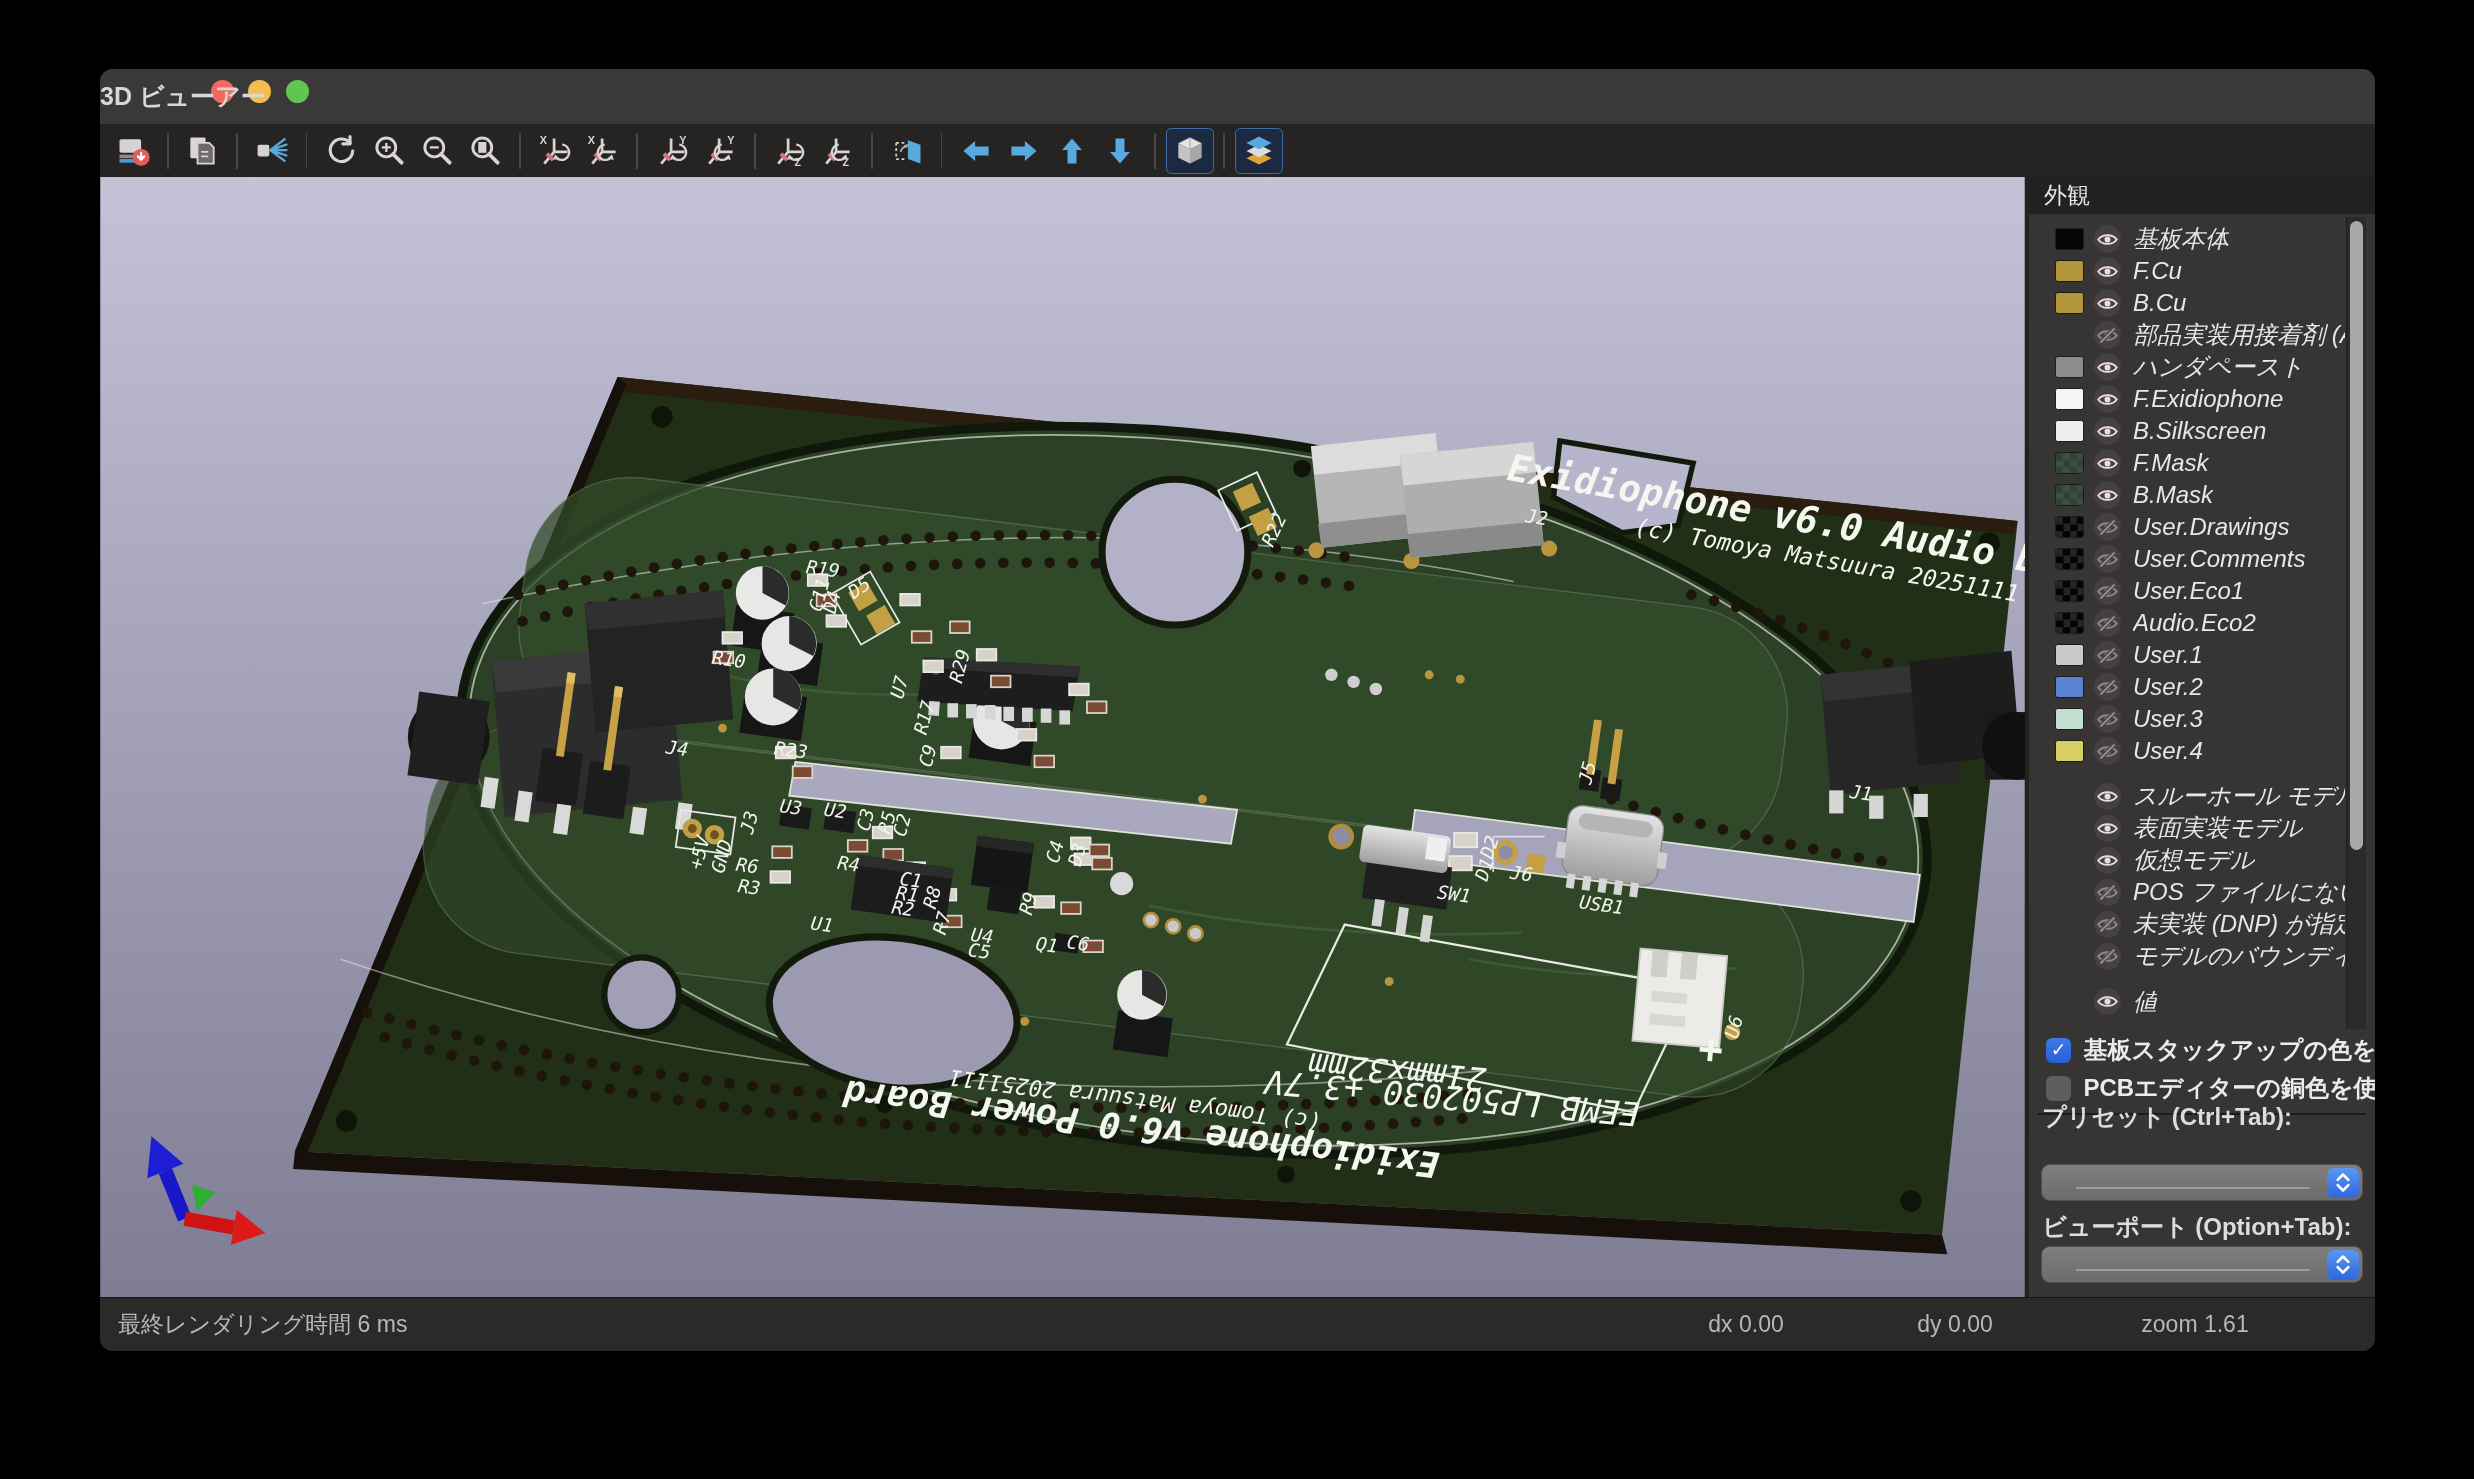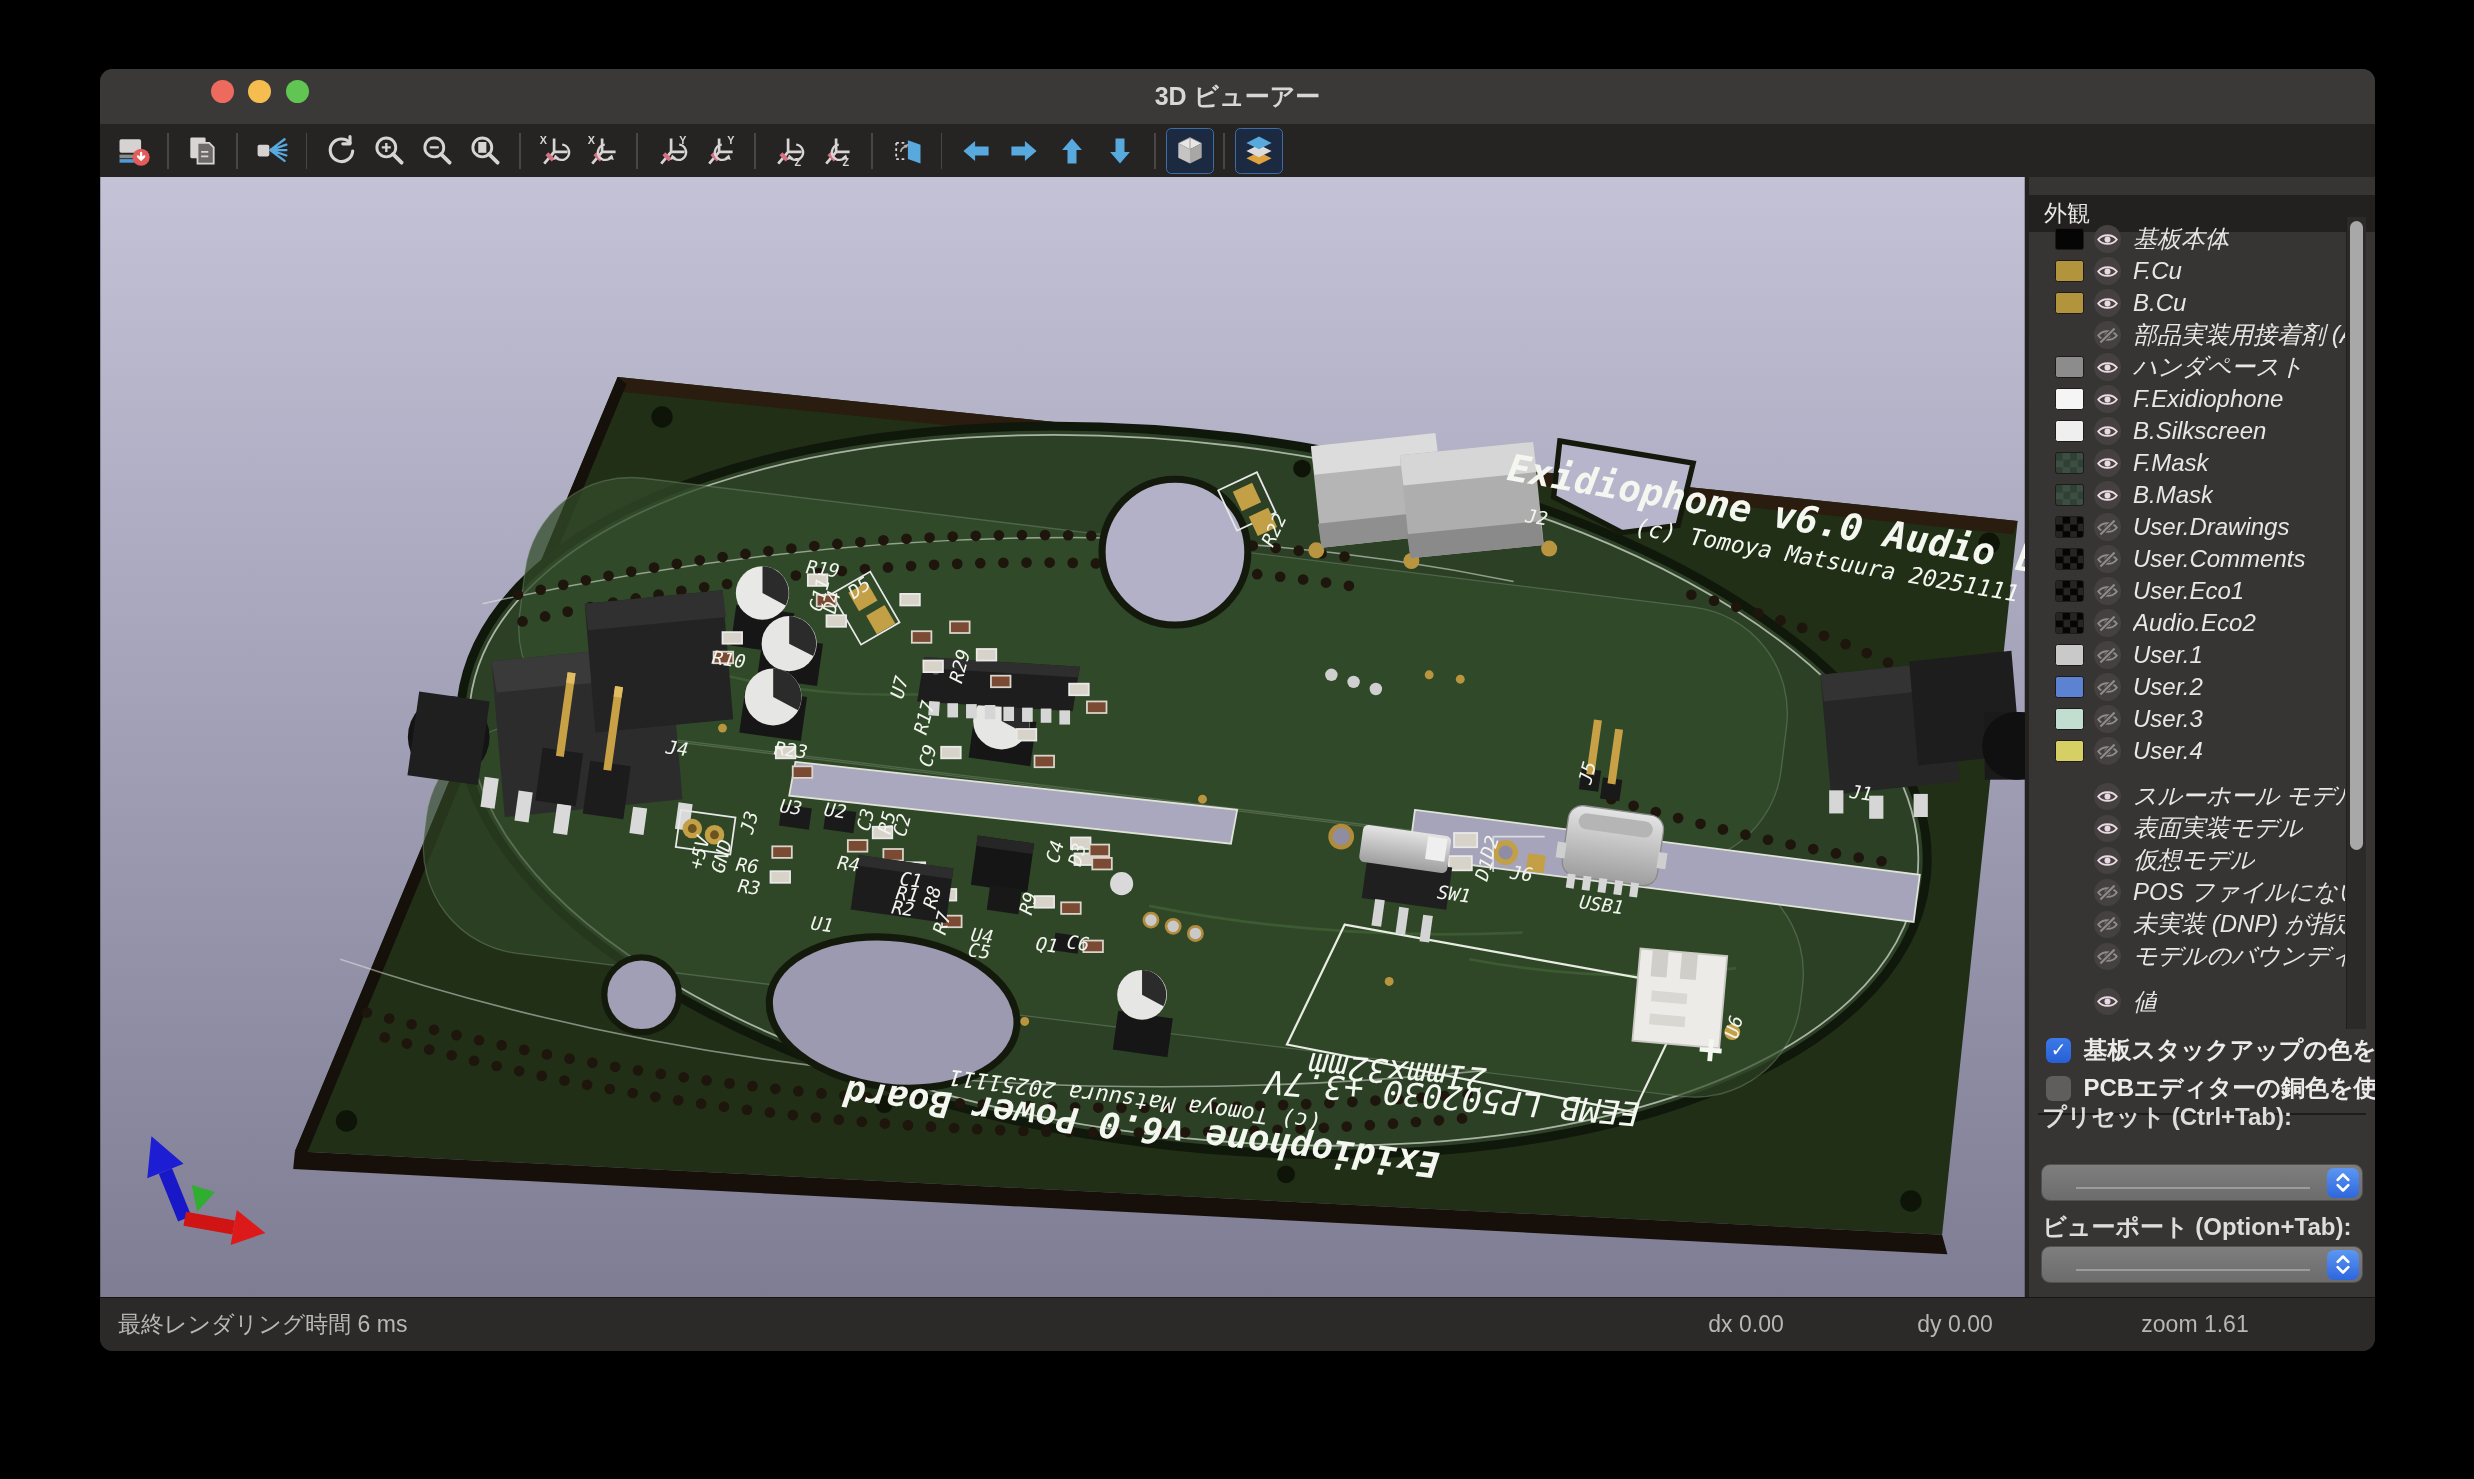--- a/index.html
+++ b/index.html
@@ -3,36 +3,36 @@
 <meta charset="utf-8">
 <style>
   html,body{margin:0;padding:0;background:#000;}
   .canvas{position:relative;width:2475px;height:1479px;background:#000;overflow:hidden;
           font-family:"Liberation Sans","DejaVu Sans",sans-serif;}
   .window{position:absolute;left:100px;top:69px;width:2275px;height:1282px;background:#242121;
           border-radius:12.4px;overflow:hidden;box-shadow:0 18px 53px rgba(0,0,0,.8);}
   
   .titlebar{position:absolute;left:0;top:0;width:100%;height:55px;background:#3b3838;border-bottom:0.9px solid #201d1d;}
   .tl{position:absolute;top:10.7px;width:23px;height:23px;border-radius:50%;}
-  .title{position:absolute;left:0;right:0;top:0;height:55px;line-height:55px;text-align:center;
+  .title{position:absolute;left:0;right:0;top:0;height:55px;line-height:55px;text-align:left;
          color:#d8d6d6;font-size:25px;font-weight:600;}
   
   .toolbar{position:absolute;left:0;top:55px;width:100%;height:53px;background:#262323;
            display:flex;align-items:center;padding-left:9px;box-sizing:border-box;}
   .tb{width:48px;height:46px;display:flex;align-items:center;justify-content:center;border-radius:5.3px;
       flex:0 0 auto;box-sizing:border-box;}
   .tb.active{background:#1c2a41;border:1.8px solid #3e6da6;}
   .tbsep{width:1.8px;height:36px;background:#4a4646;margin:0 9.8px;flex:0 0 auto;}
   
   .content{position:absolute;left:0;top:108px;width:100%;height:1120px;background:#242121;}
   .viewport{position:absolute;left:0;top:0;width:1925px;height:1120px;overflow:hidden;}
   
   .panel{position:absolute;left:1929px;top:0;width:346px;height:1120px;background:#373434;overflow:hidden;}
   .panel-h{position:absolute;left:0;top:0;width:100%;height:37px;background:#232020;color:#e9e7e7;
-           font-size:23px;line-height:37px;padding-left:15px;box-sizing:border-box;margin-top:18px;}
+           font-size:23px;line-height:37px;padding-left:15px;box-sizing:border-box;}
   .rows{position:absolute;left:0;top:46px;width:316px;}
   .row{display:flex;align-items:center;height:32px;font-style:italic;}
   .gap{height:13.3px;}
   .sw{width:29px;height:22px;margin-left:26px;border-radius:2.7px;flex:0 0 auto;border:0.9px solid #1d1b1b;box-sizing:border-box;}
   .sw.none{visibility:hidden;}
   .sw.checker-green{background:repeating-conic-gradient(#3e4e43 0% 25%,#2f4035 0% 50%) 0 0/14.2px 14.2px;}
   .sw.checker-black{background:repeating-conic-gradient(#050505 0% 25%,#272424 0% 50%) 0 0/14.2px 14.2px;}
   .eye{width:27.6px;height:27.6px;border-radius:50%;background:#454141;margin-left:9.8px;flex:0 0 auto;
        display:flex;align-items:center;justify-content:center;}
   .rlab{margin-left:11.6px;color:#e8e6e6;font-size:24px;white-space:nowrap;overflow:hidden;}

